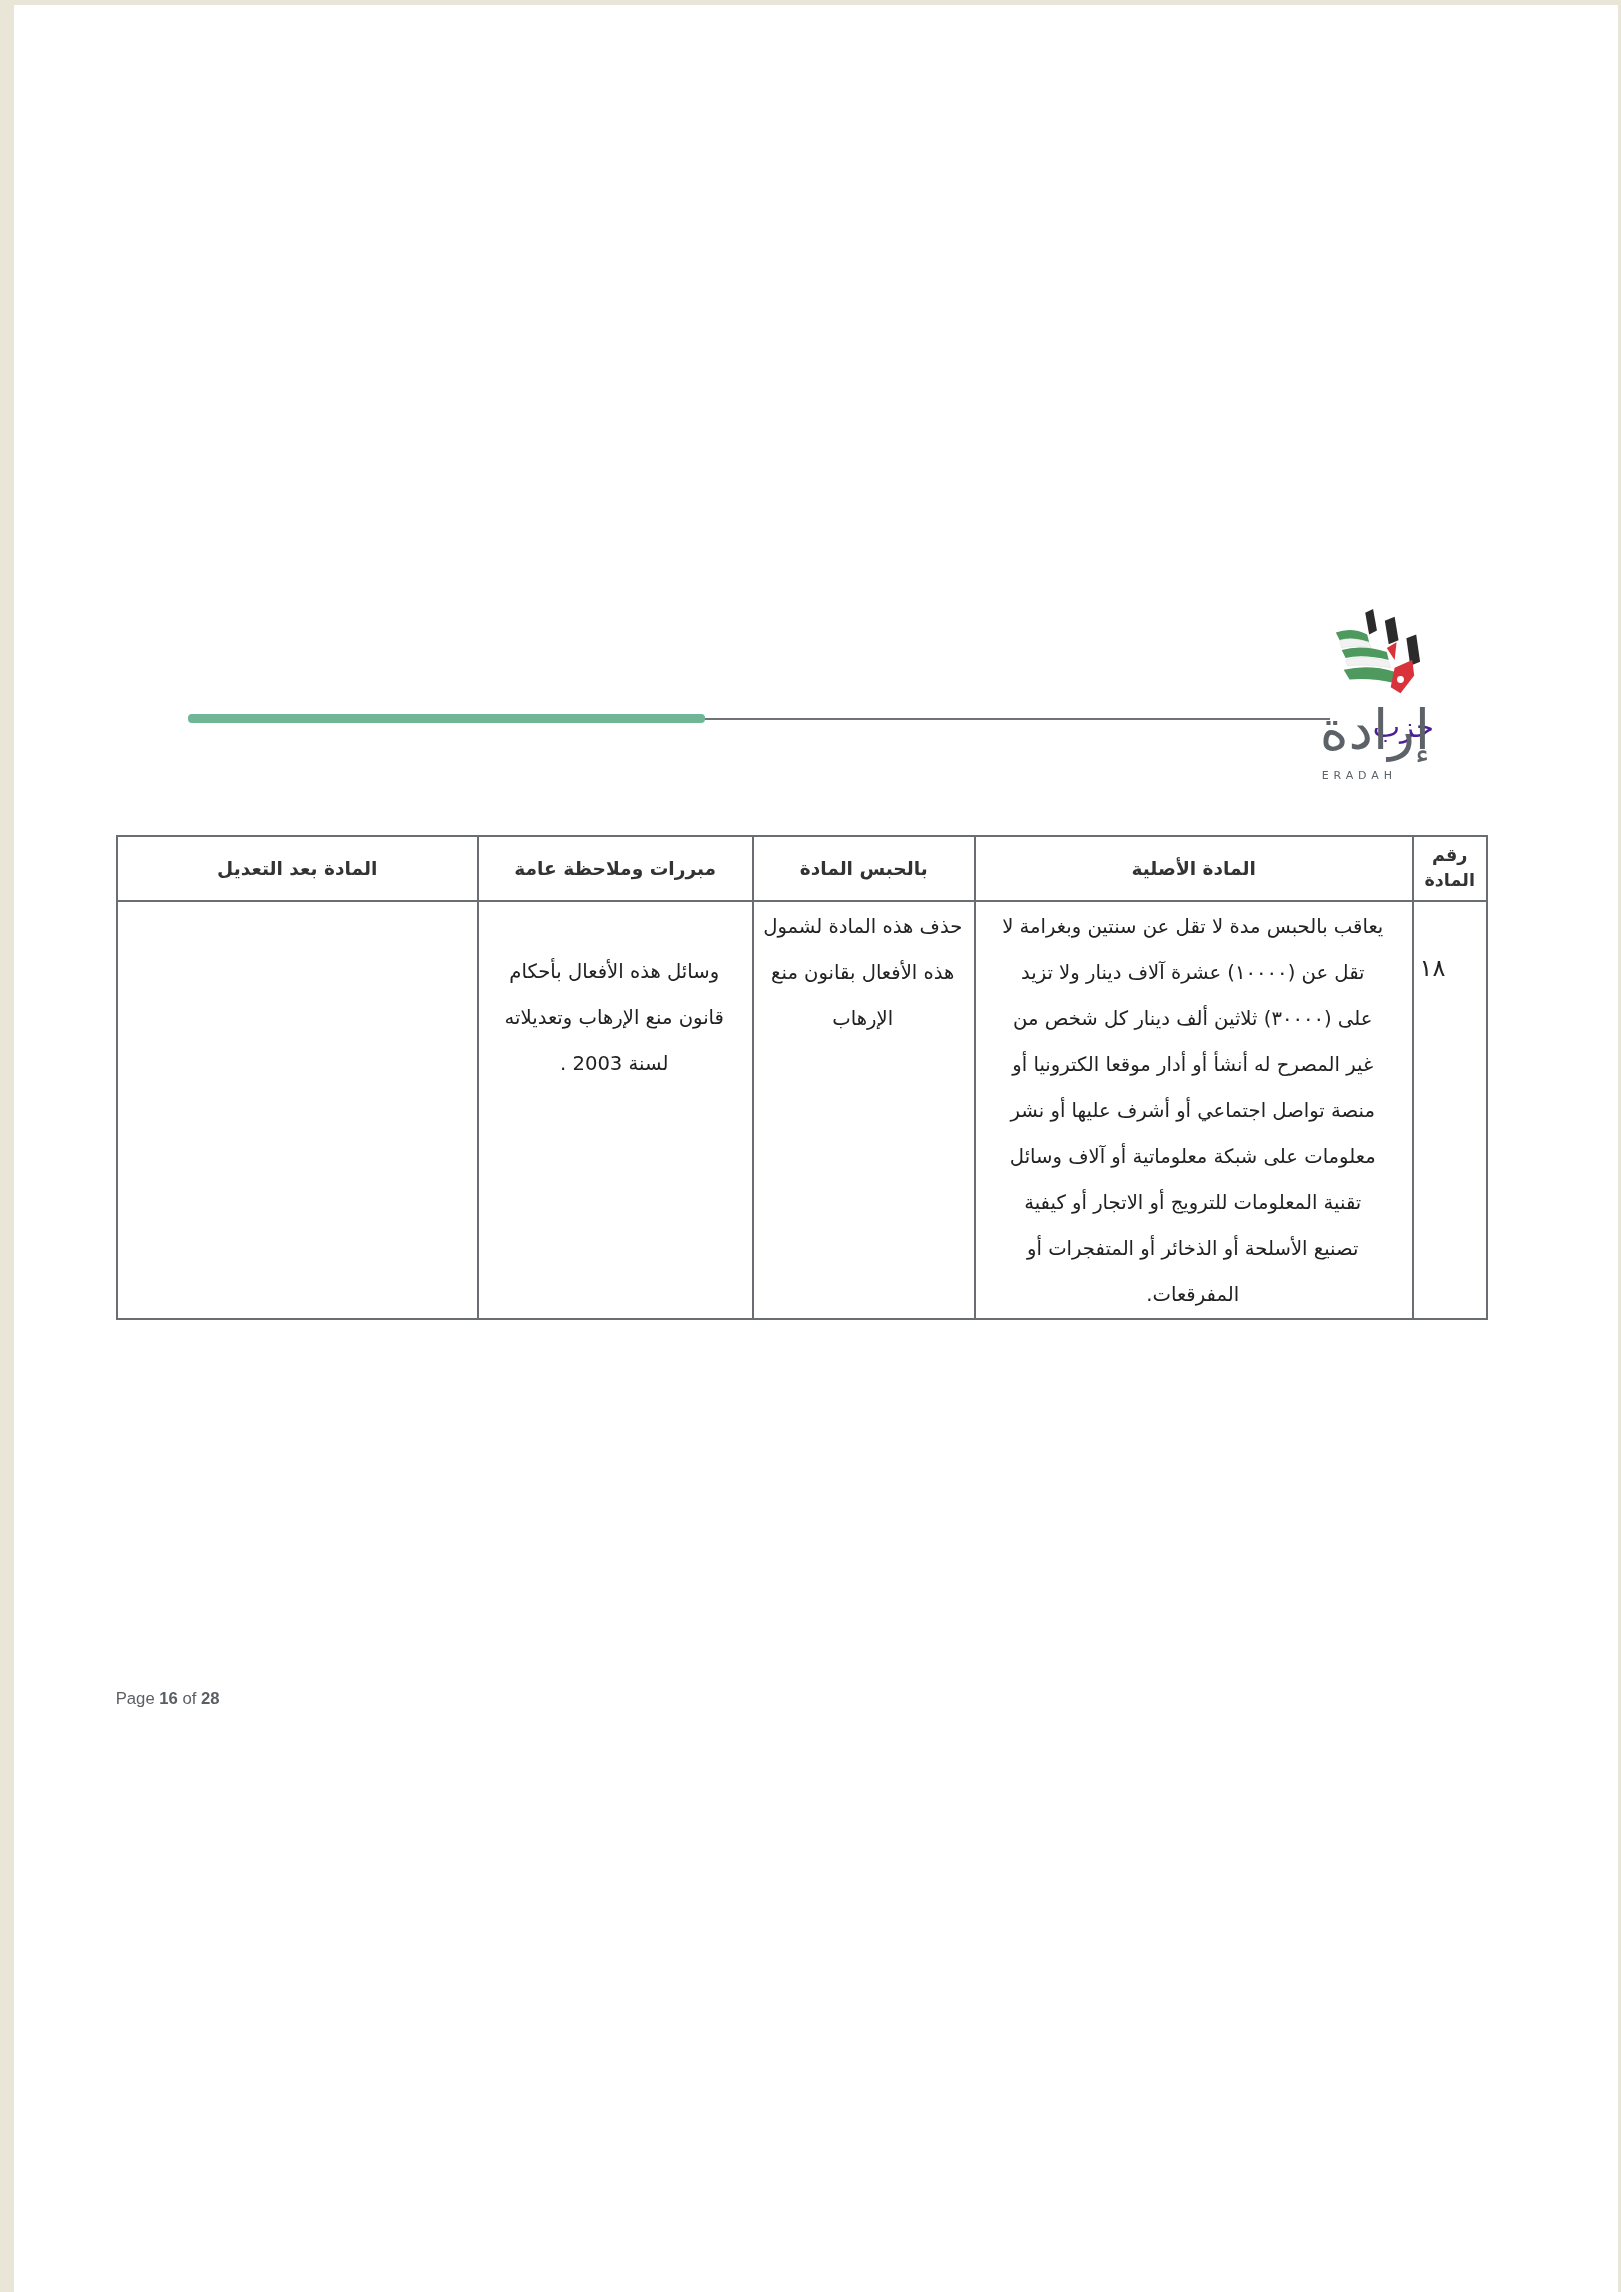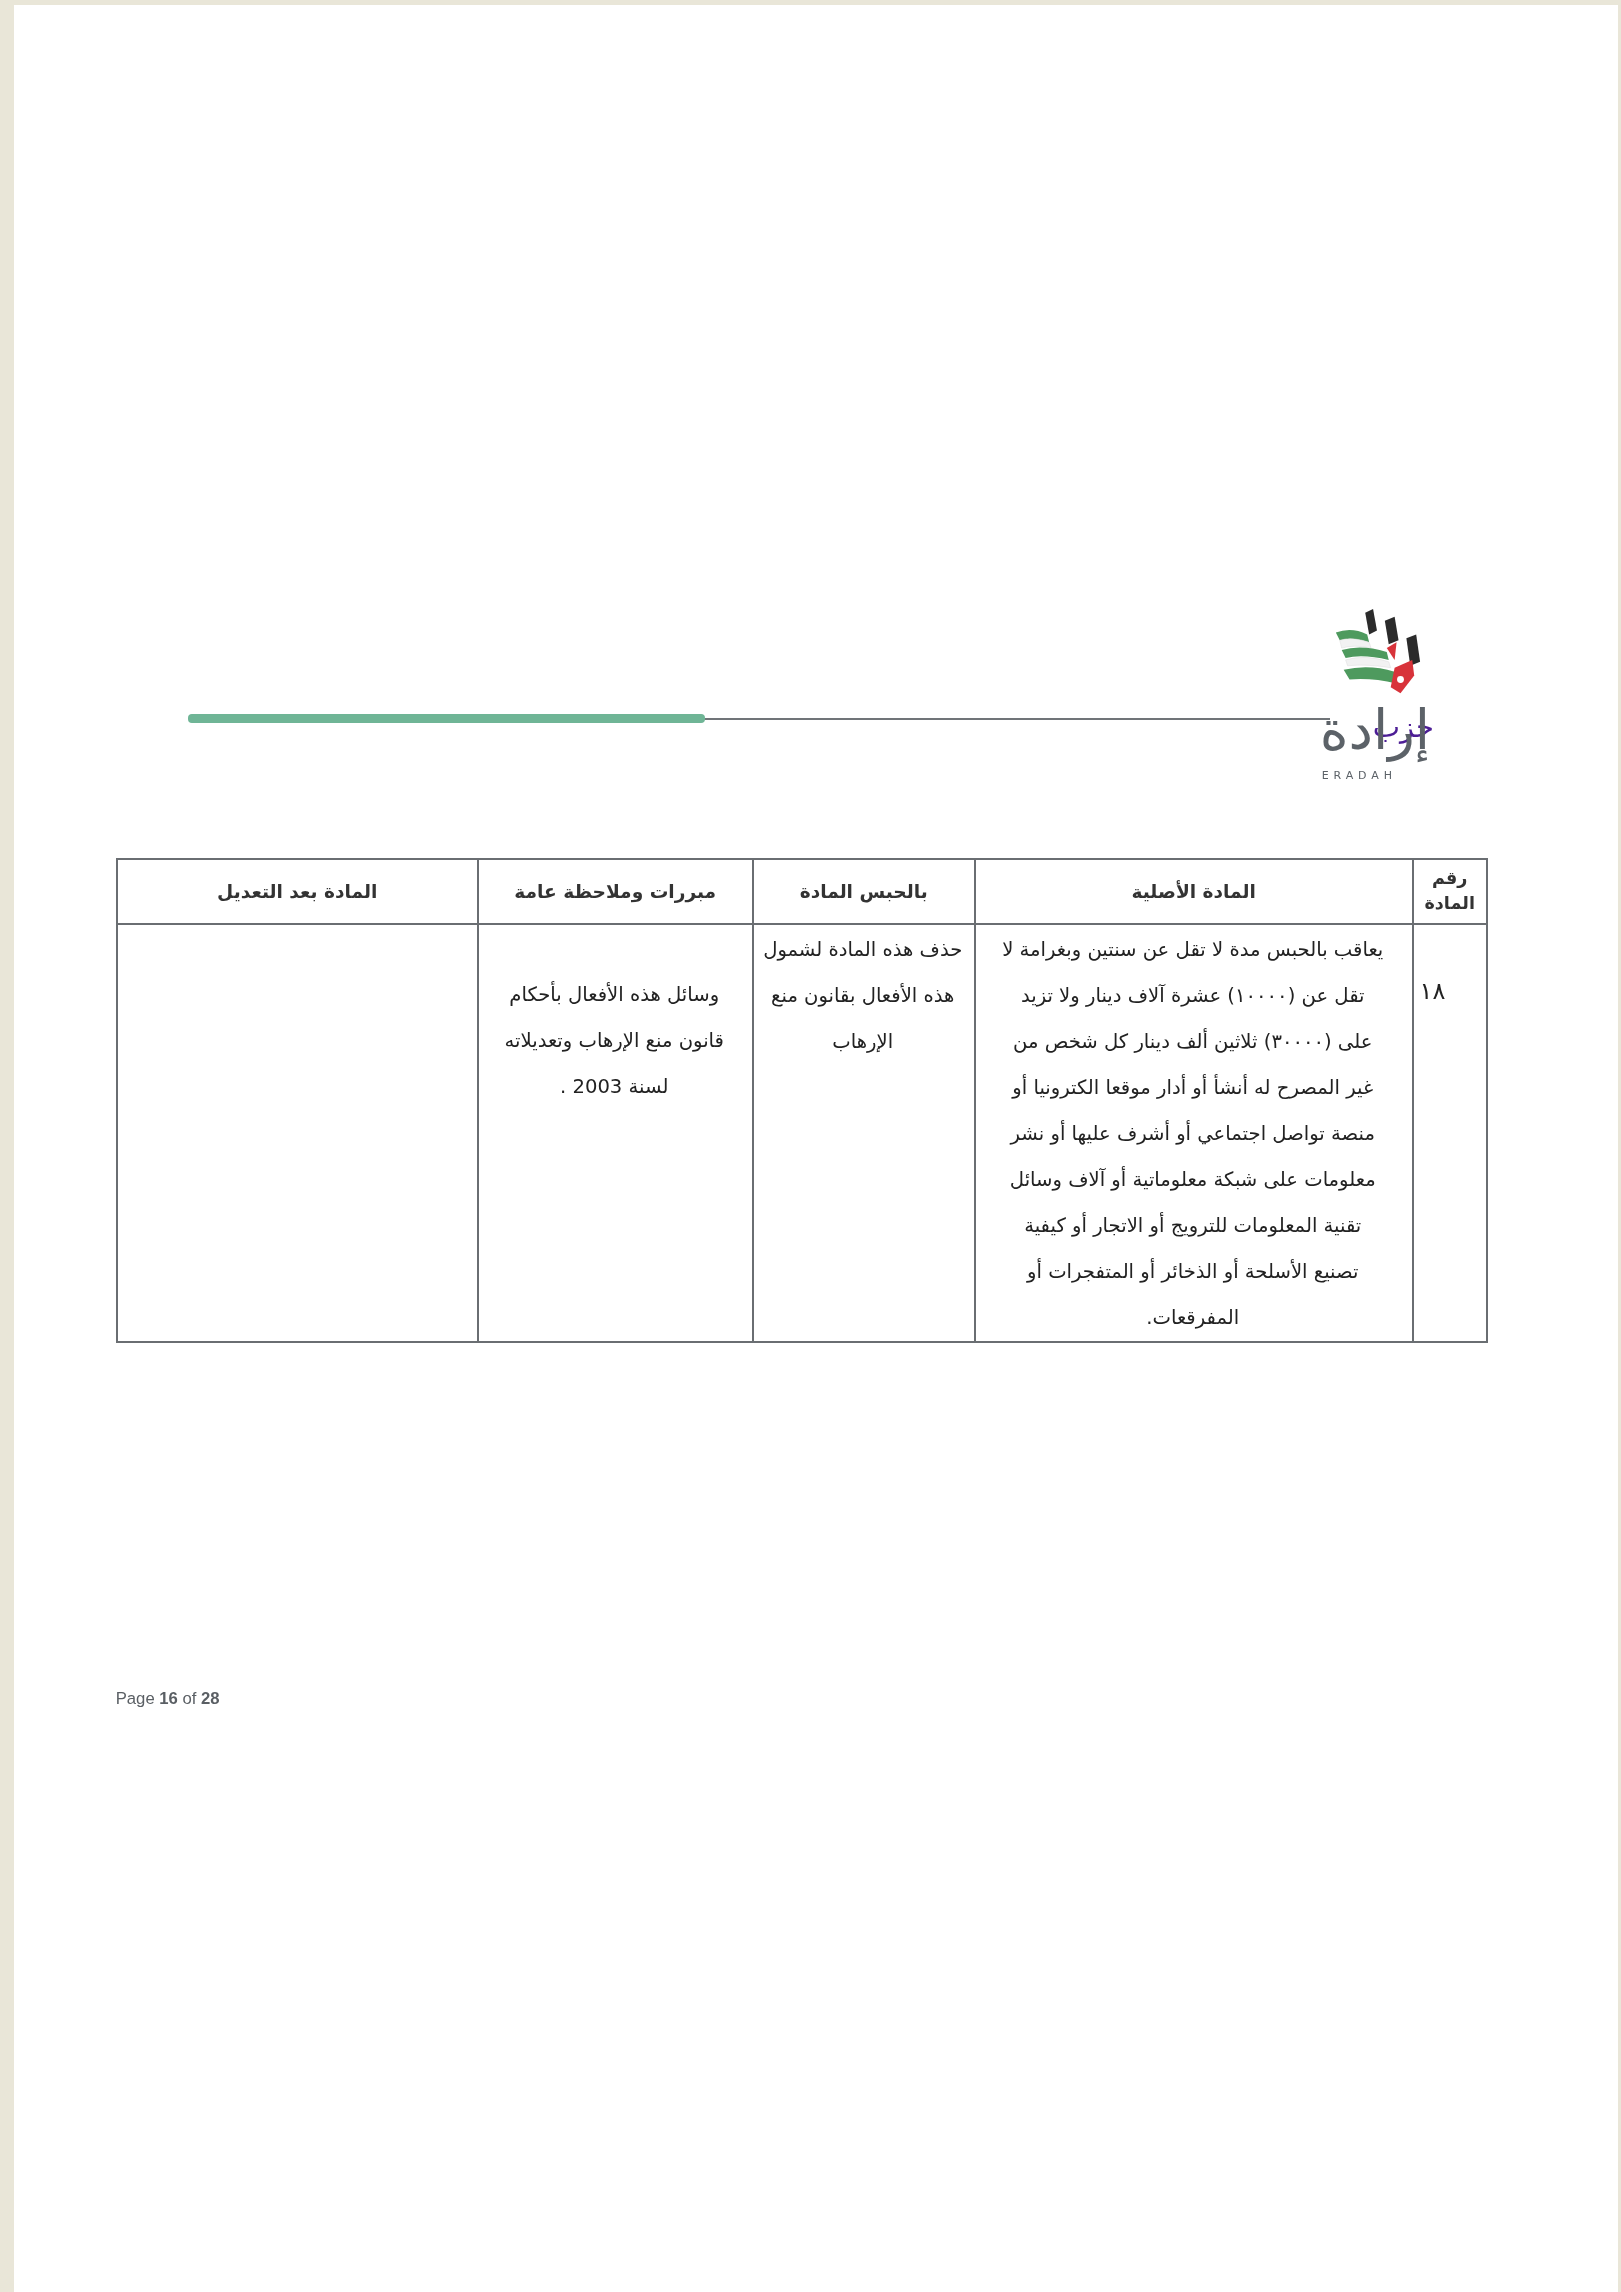--- a/index.html
+++ b/index.html
@@ -85,21 +85,20 @@
     .amend-table {
       position: absolute;
       left: 116px;
       top: 835px;
       width: 1369px;
       height: 366px;
       border-collapse: collapse;
       table-layout: fixed;
       direction: rtl;
       color: #222;
-      margin-top: 23px;
     }
     .amend-table th, .amend-table td {
       border: 2px solid #6a6e72;
       padding: 0;
       vertical-align: top;
       font-family: "DejaVu Sans", "Liberation Sans", sans-serif;
     }
     .amend-table thead tr { height: 65px; }
     .amend-table th {
       font-weight: bold;

